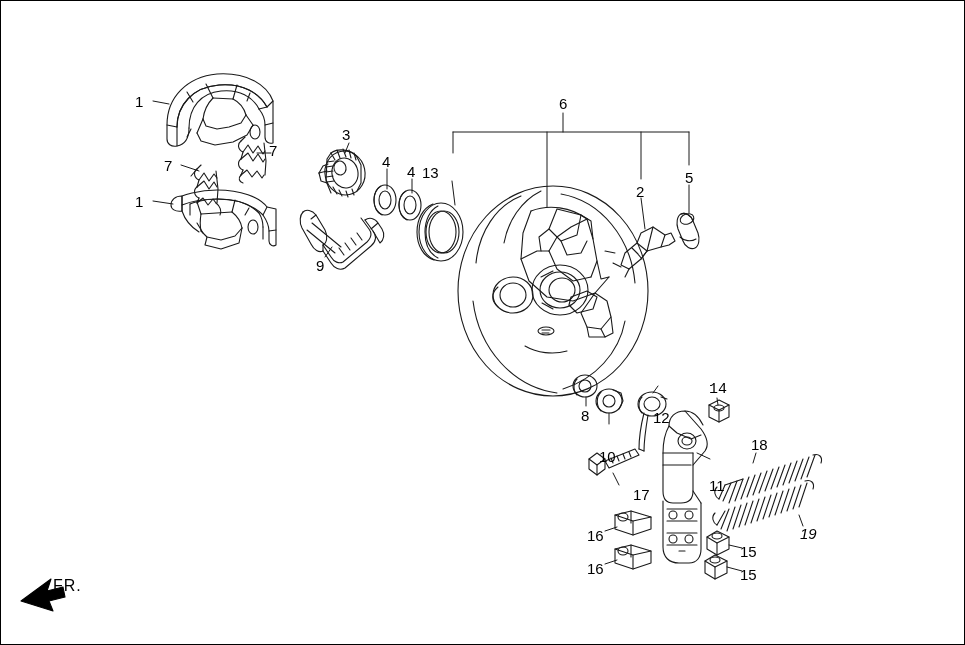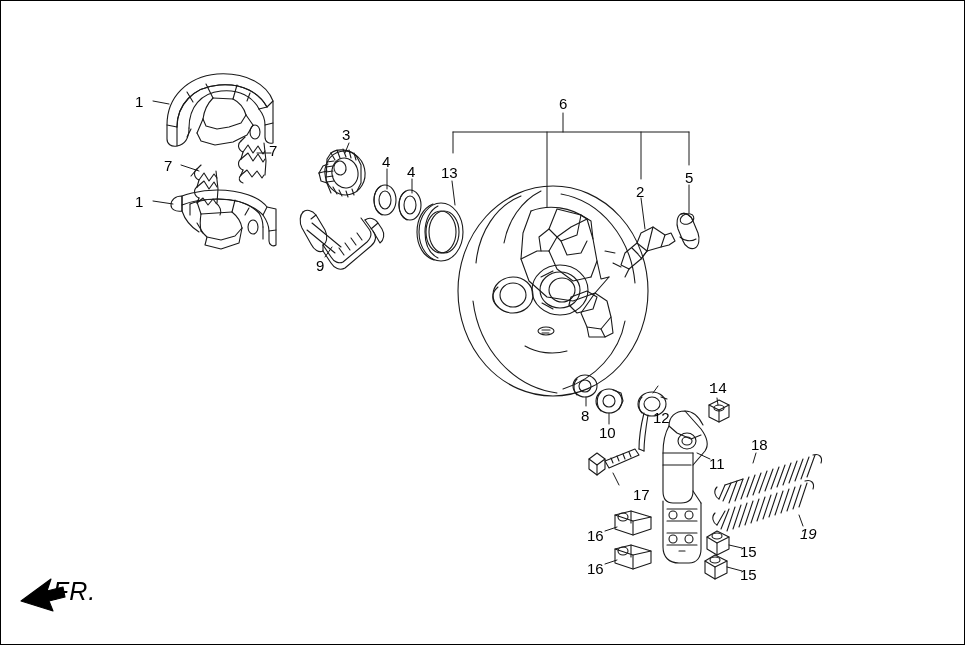--- a/index.html
+++ b/index.html
@@ -27,24 +27,23 @@
     font-family: "Liberation Sans", sans-serif;
     font-size: 15px;
     color: #000000;
     line-height: 1;
     white-space: nowrap;
     user-select: none;
   }
   .fr-label {
     position: absolute;
     font-family: "Liberation Sans", sans-serif;
-    font-size: 25px;
+    font-size: 16px;
     letter-spacing: 1px;
     color: #000000;
-    font-style: italic;
   }
 </style>
 </head>
 <body>
 
 <div id="page">
 
   <svg id="diagram-svg" width="963" height="643" viewBox="0 0 963 643" xmlns="http://www.w3.org/2000/svg">
     <g fill="none" stroke="#1a1a1a" stroke-width="1.1" stroke-linejoin="round" stroke-linecap="round">
 
@@ -368,29 +367,29 @@
   </svg>
 
   <div class="callout" style="left:134px; top:93px;">1</div>
   <div class="callout" style="left:163px; top:157px;">7</div>
   <div class="callout" style="left:134px; top:193px;">1</div>
   <div class="callout" style="left:268px; top:142px;">7</div>
   <div class="callout" style="left:341px; top:126px;">3</div>
   <div class="callout" style="left:381px; top:153px;">4</div>
   <div class="callout" style="left:406px; top:163px;">4</div>
   <div class="callout" style="left:315px; top:257px;">9</div>
-  <div class="callout" style="left:440px; top:164px;">13</div>
+  <div class="callout" style="left:421px; top:164px;">13</div>
   <div class="callout" style="left:558px; top:95px;">6</div>
   <div class="callout" style="left:635px; top:183px;">2</div>
   <div class="callout" style="left:684px; top:169px;">5</div>
   <div class="callout" style="left:580px; top:407px;">8</div>
-  <div class="callout" style="left:598px; top:424px;text-align:center;">10</div>
+  <div class="callout" style="left:598px; top:448px;text-align:center;">10</div>
   <div class="callout" style="left:652px; top:369px;margin-top:40px;">12</div>
   <div class="callout" style="left:708px; top:381px;font-family:Liberation Mono, monospace;">14</div>
-  <div class="callout" style="left:708px; top:455px;">11</div>
+  <div class="callout" style="left:708px; top:477px;">11</div>
   <div class="callout" style="left:632px; top:486px;">17</div>
   <div class="callout" style="left:586px; top:527px;">16</div>
   <div class="callout" style="left:586px; top:560px;">16</div>
   <div class="callout" style="left:750px; top:436px;">18</div>
   <div class="callout" style="left:799px; top:525px;font-style:italic;">19</div>
   <div class="callout" style="left:739px; top:543px;">15</div>
   <div class="callout" style="left:739px; top:566px;">15</div>
 
   <div class="fr-label" style="left:52px; top:576px;">FR.</div>
 

